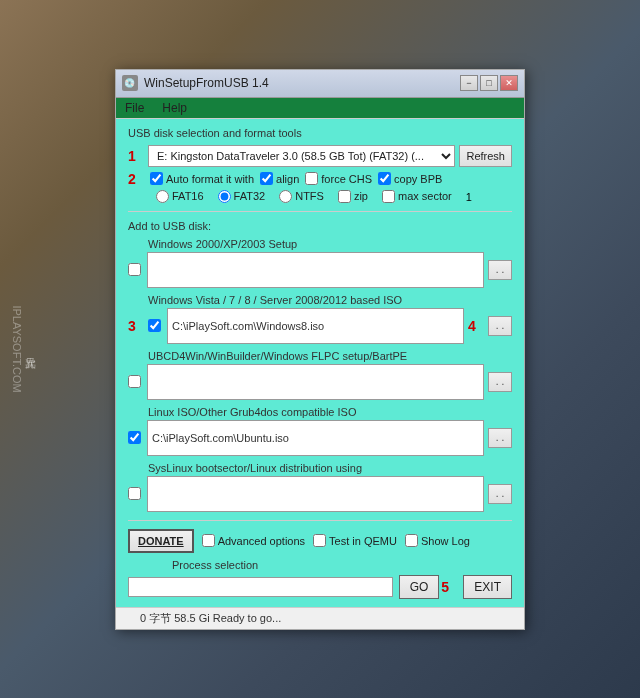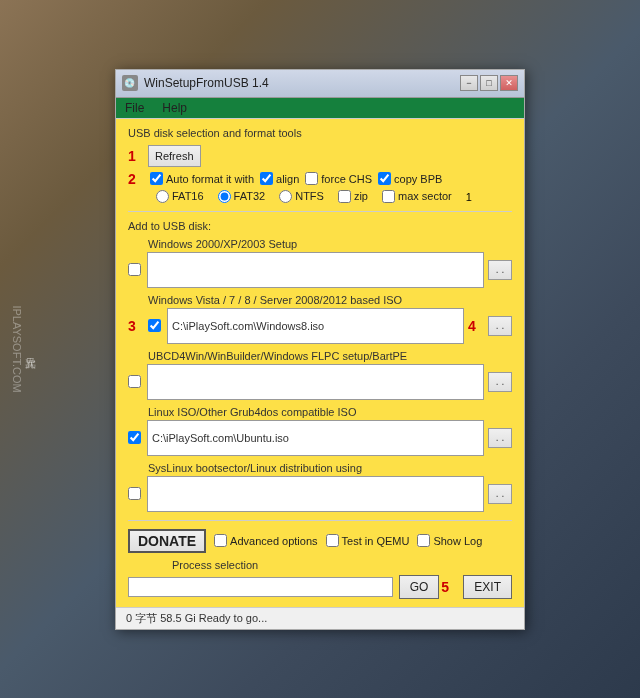--- a/index.html
+++ b/index.html
@@ -84,21 +84,21 @@
       gap: 12px;
     }
     .menu-item {
       font-size: 12px;
       color: #222;
       cursor: pointer;
       padding: 1px 3px;
     }
     .content {
       padding: 8px 12px;
-      background: #fde047;
+      background: #5eead4;
       flex: 1;
     }
     .section-label {
       font-size: 11px;
       color: #333;
       margin-bottom: 6px;
     }
     .usb-row {
       display: flex;
       align-items: center;
@@ -211,28 +211,29 @@
       display: flex; align-items: center; justify-content: center;
     }
     .bottom-row {
       display: flex;
       align-items: center;
       gap: 8px;
       margin-top: 8px;
       margin-bottom: 6px;
     }
     .donate-btn {
-      font-size: 14px;
+      font-size: 11px;
       height: 24px;
       border: 2px solid #555;
       background: linear-gradient(to bottom, #f0f0f0, #e0e0e0);
       padding: 0 8px;
       cursor: pointer;
       color: #222;
       font-weight: bold;
+      text-decoration: underline;
     }
     .process-label {
       font-size: 11px;
       color: #333;
       margin-bottom: 4px;
       padding-left: 44px;
     }
     .progress-row {
       display: flex;
       align-items: center;
@@ -258,21 +259,21 @@
       height: 24px;
       border: 1px solid #666;
       background: linear-gradient(to bottom, #f0f0f0, #e0e0e0);
       padding: 0 10px;
       cursor: pointer;
       color: #222;
     }
     .status-bar {
       background: #f0f0f0;
       border-top: 1px solid #ccc;
-      padding: 3px 10px;
+      padding: 3px 24px;
       font-size: 11px;
       color: #333;
     }
     .num5-wrap {
       display: flex;
       align-items: center;
       gap: 2px;
     }
   </style>
 </head>
@@ -300,20 +301,23 @@
   <div class="menubar">
     <span class="menu-item">File</span>
     <span class="menu-item">Help</span>
   </div>
 
   <div class="content">
     <div class="section-label">USB disk selection and format tools</div>
 
     <div class="usb-row">
       <span class="num-badge">1</span>
+      <select class="usb-select">
+        <option>E: Kingston DataTraveler 3.0 (58.5 GB Tot) (FAT32) (...</option>
+      </select>
       <button class="refresh-btn">Refresh</button>
     </div>
 
     <div class="format-row">
       <span class="num-badge">2</span>
       <label class="cb-label">
         <input type="checkbox" checked="" style="">
         <span>Auto format it with </span>
       </label>
       <label class="cb-label">

